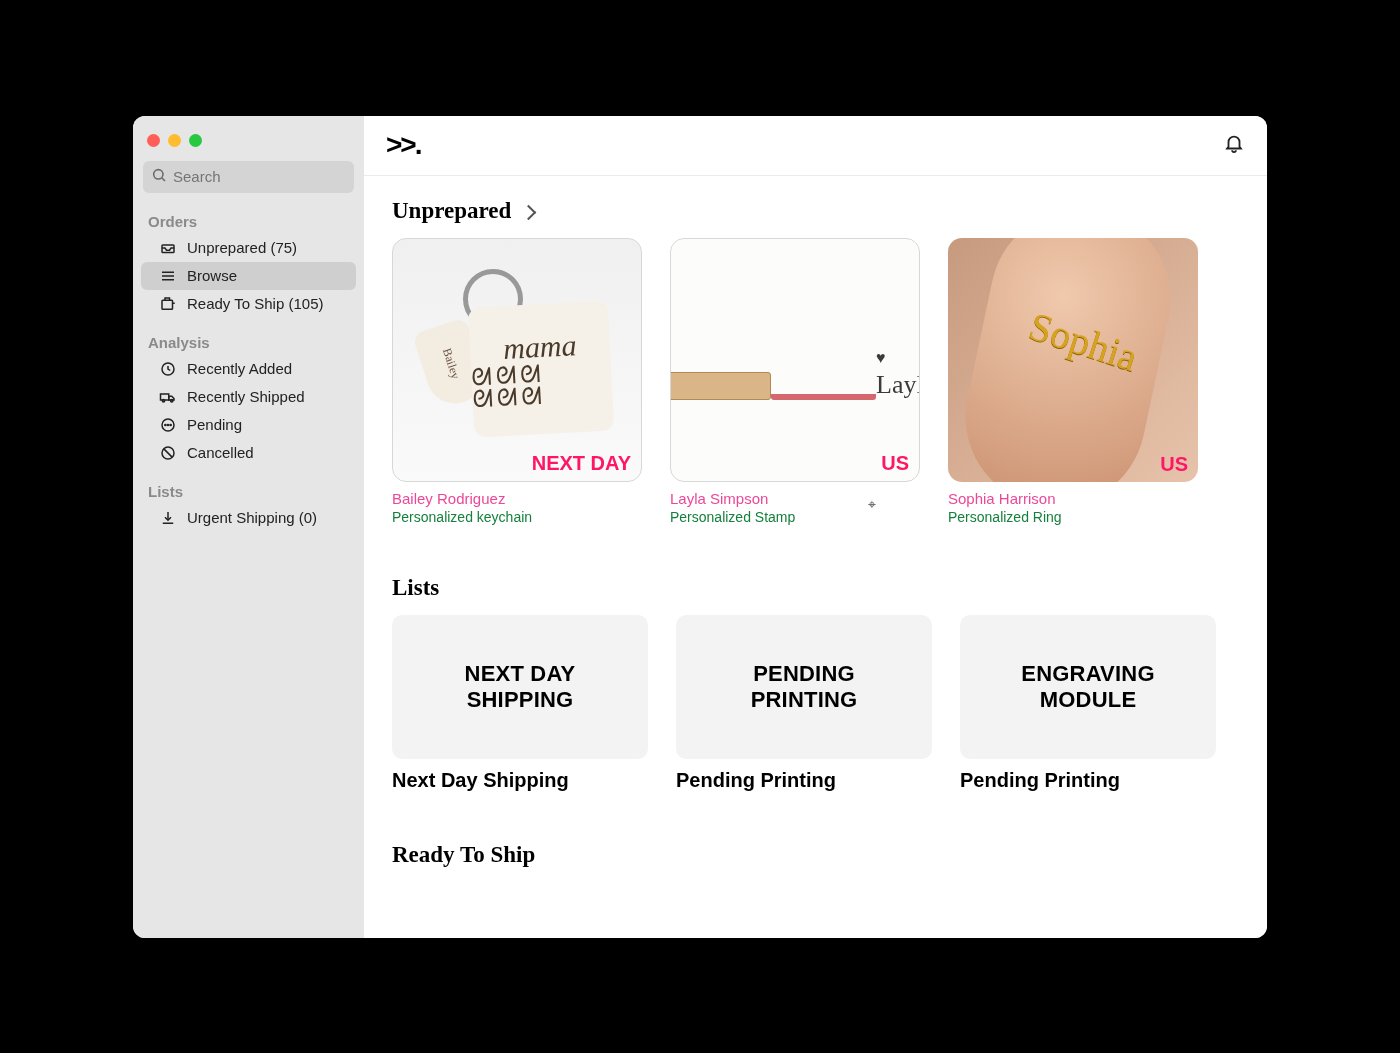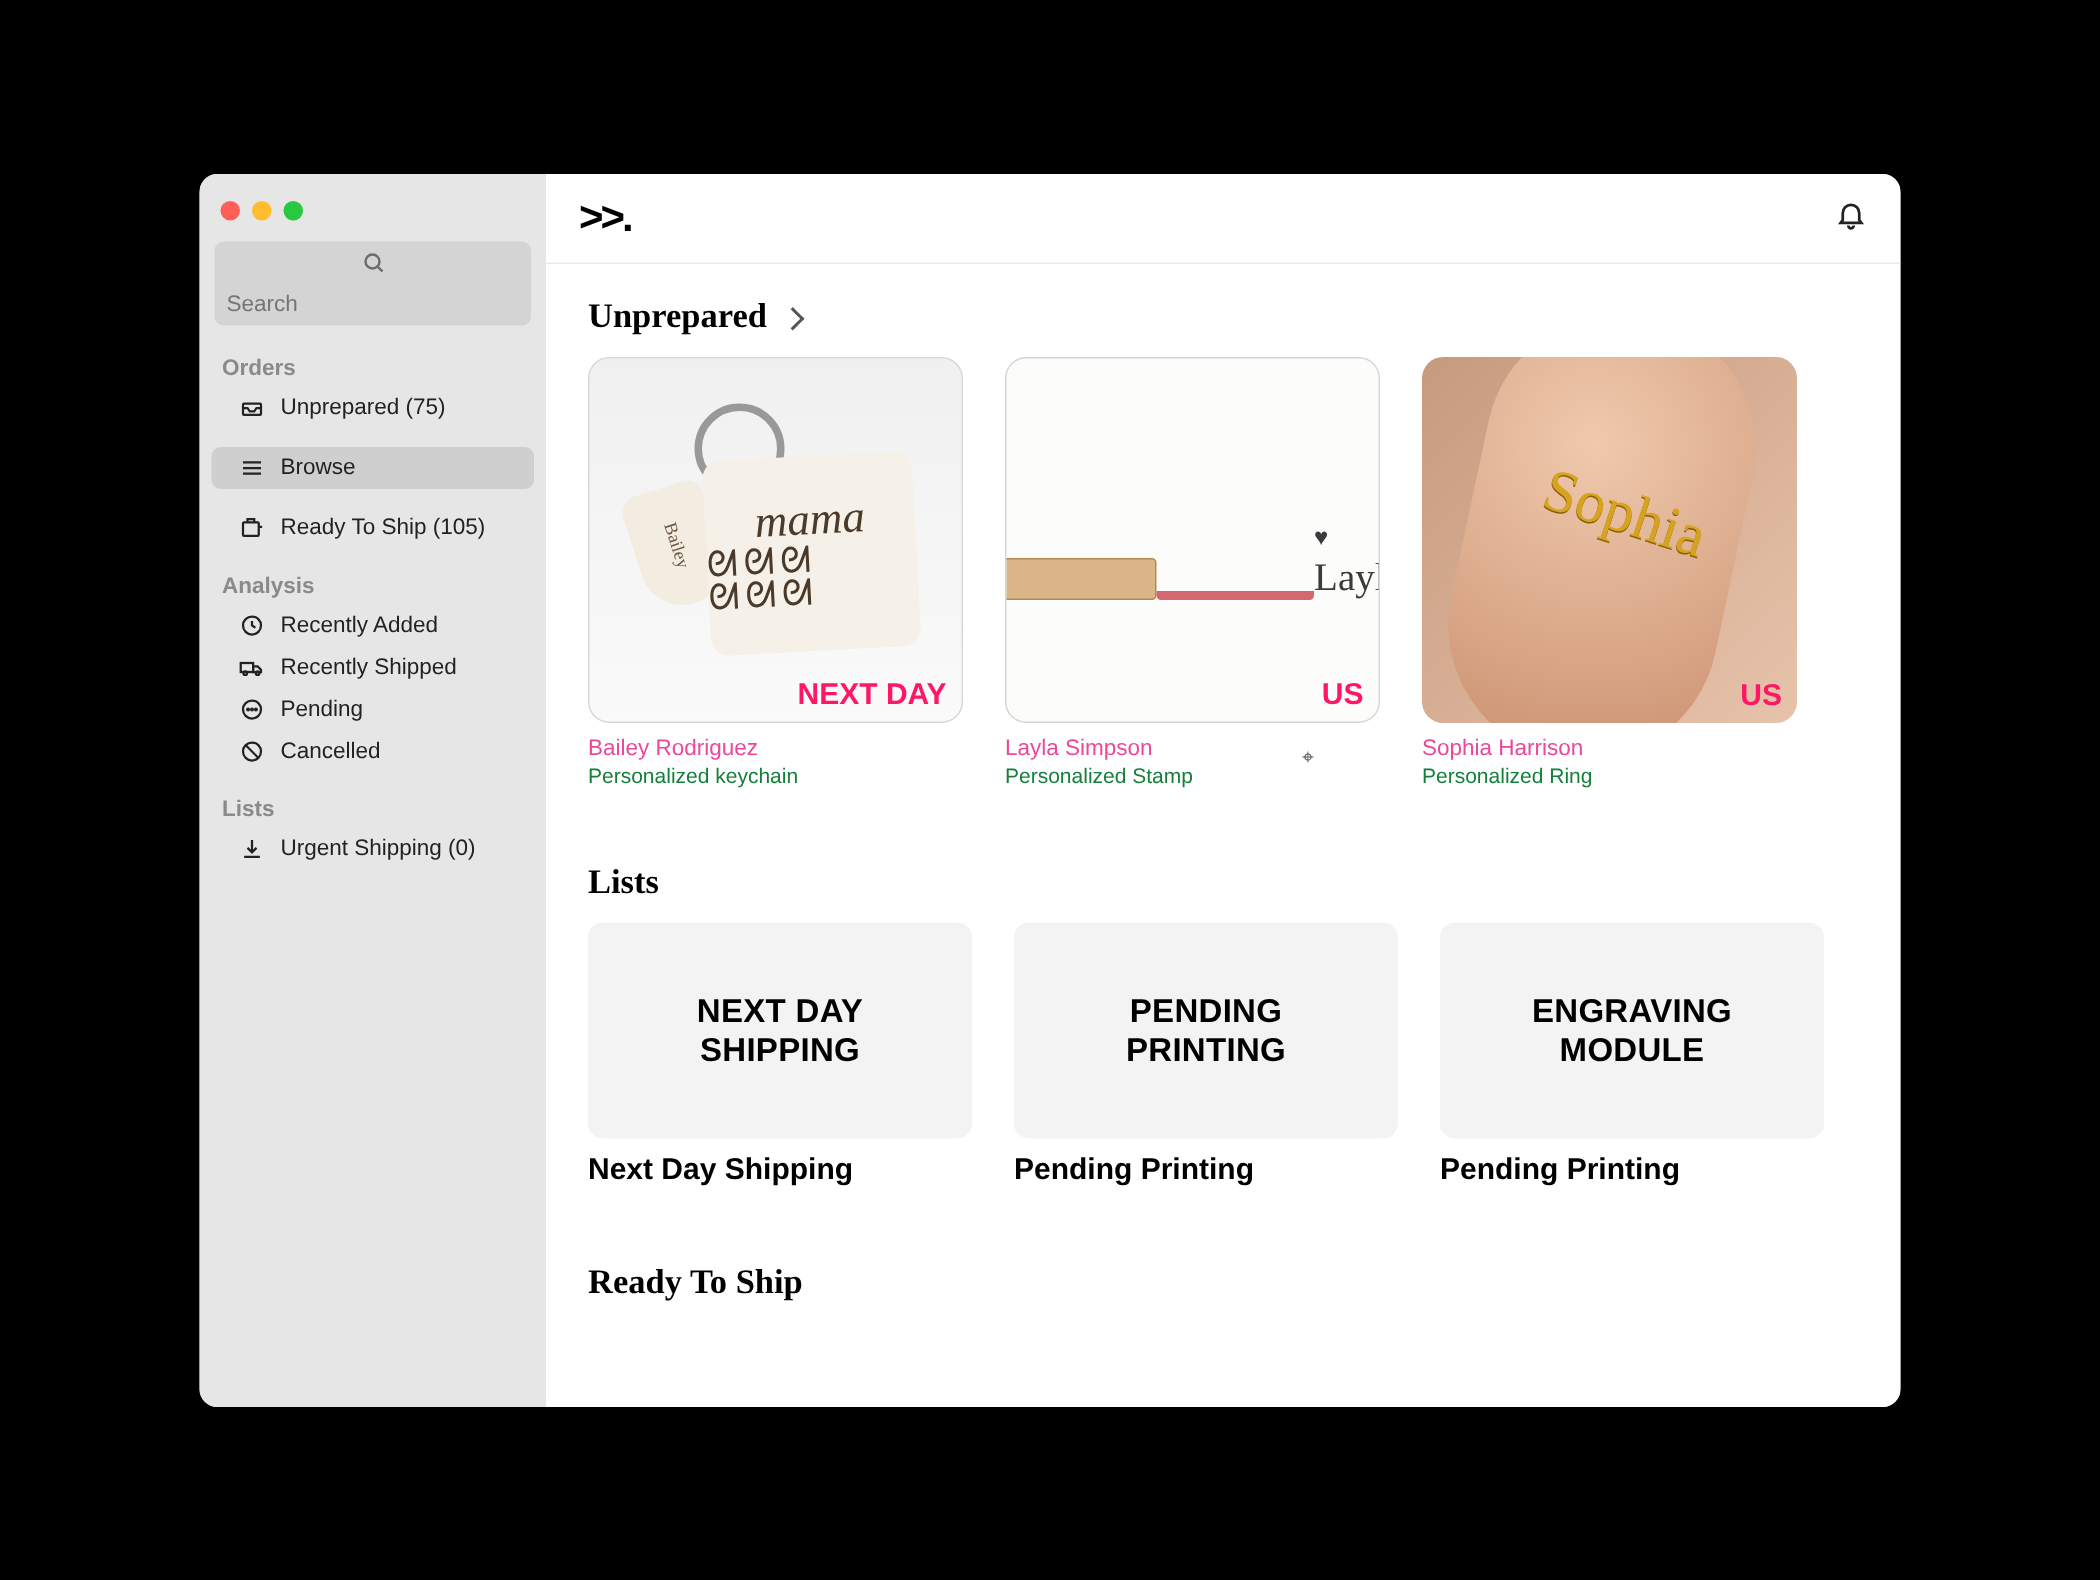--- a/index.html
+++ b/index.html
@@ -53,21 +53,20 @@
 .search-wrap {
   padding: 0 10px 8px 10px;
 }
 .search {
   display: flex;
   align-items: center;
   background: #d4d4d4;
   border-radius: 6px;
   padding: 6px 8px;
   gap: 6px;
-  flex-direction: column;
 }
 .search input {
   background: transparent;
   border: none;
   outline: none;
   font-size: 15px;
   color: #555;
   width: 100%;
 }
 .search svg { flex-shrink: 0; }
@@ -86,21 +85,21 @@
   align-items: center;
   gap: 10px;
   padding: 5px 15px 5px 26px;
   font-size: 15px;
   color: #222;
   cursor: pointer;
 }
 .nav-item.selected {
   background: #cfcfcf;
   border-radius: 6px;
-  margin: 12px 8px;
+  margin: 0 8px;
   padding-left: 18px;
 }
 .nav-item svg, .nav-item .icon-glyph { width: 18px; height: 18px; flex-shrink: 0; display:flex; align-items:center; justify-content:center; }
 
 
 .main {
   flex: 1;
   display: flex;
   flex-direction: column;
   background: #fff;

